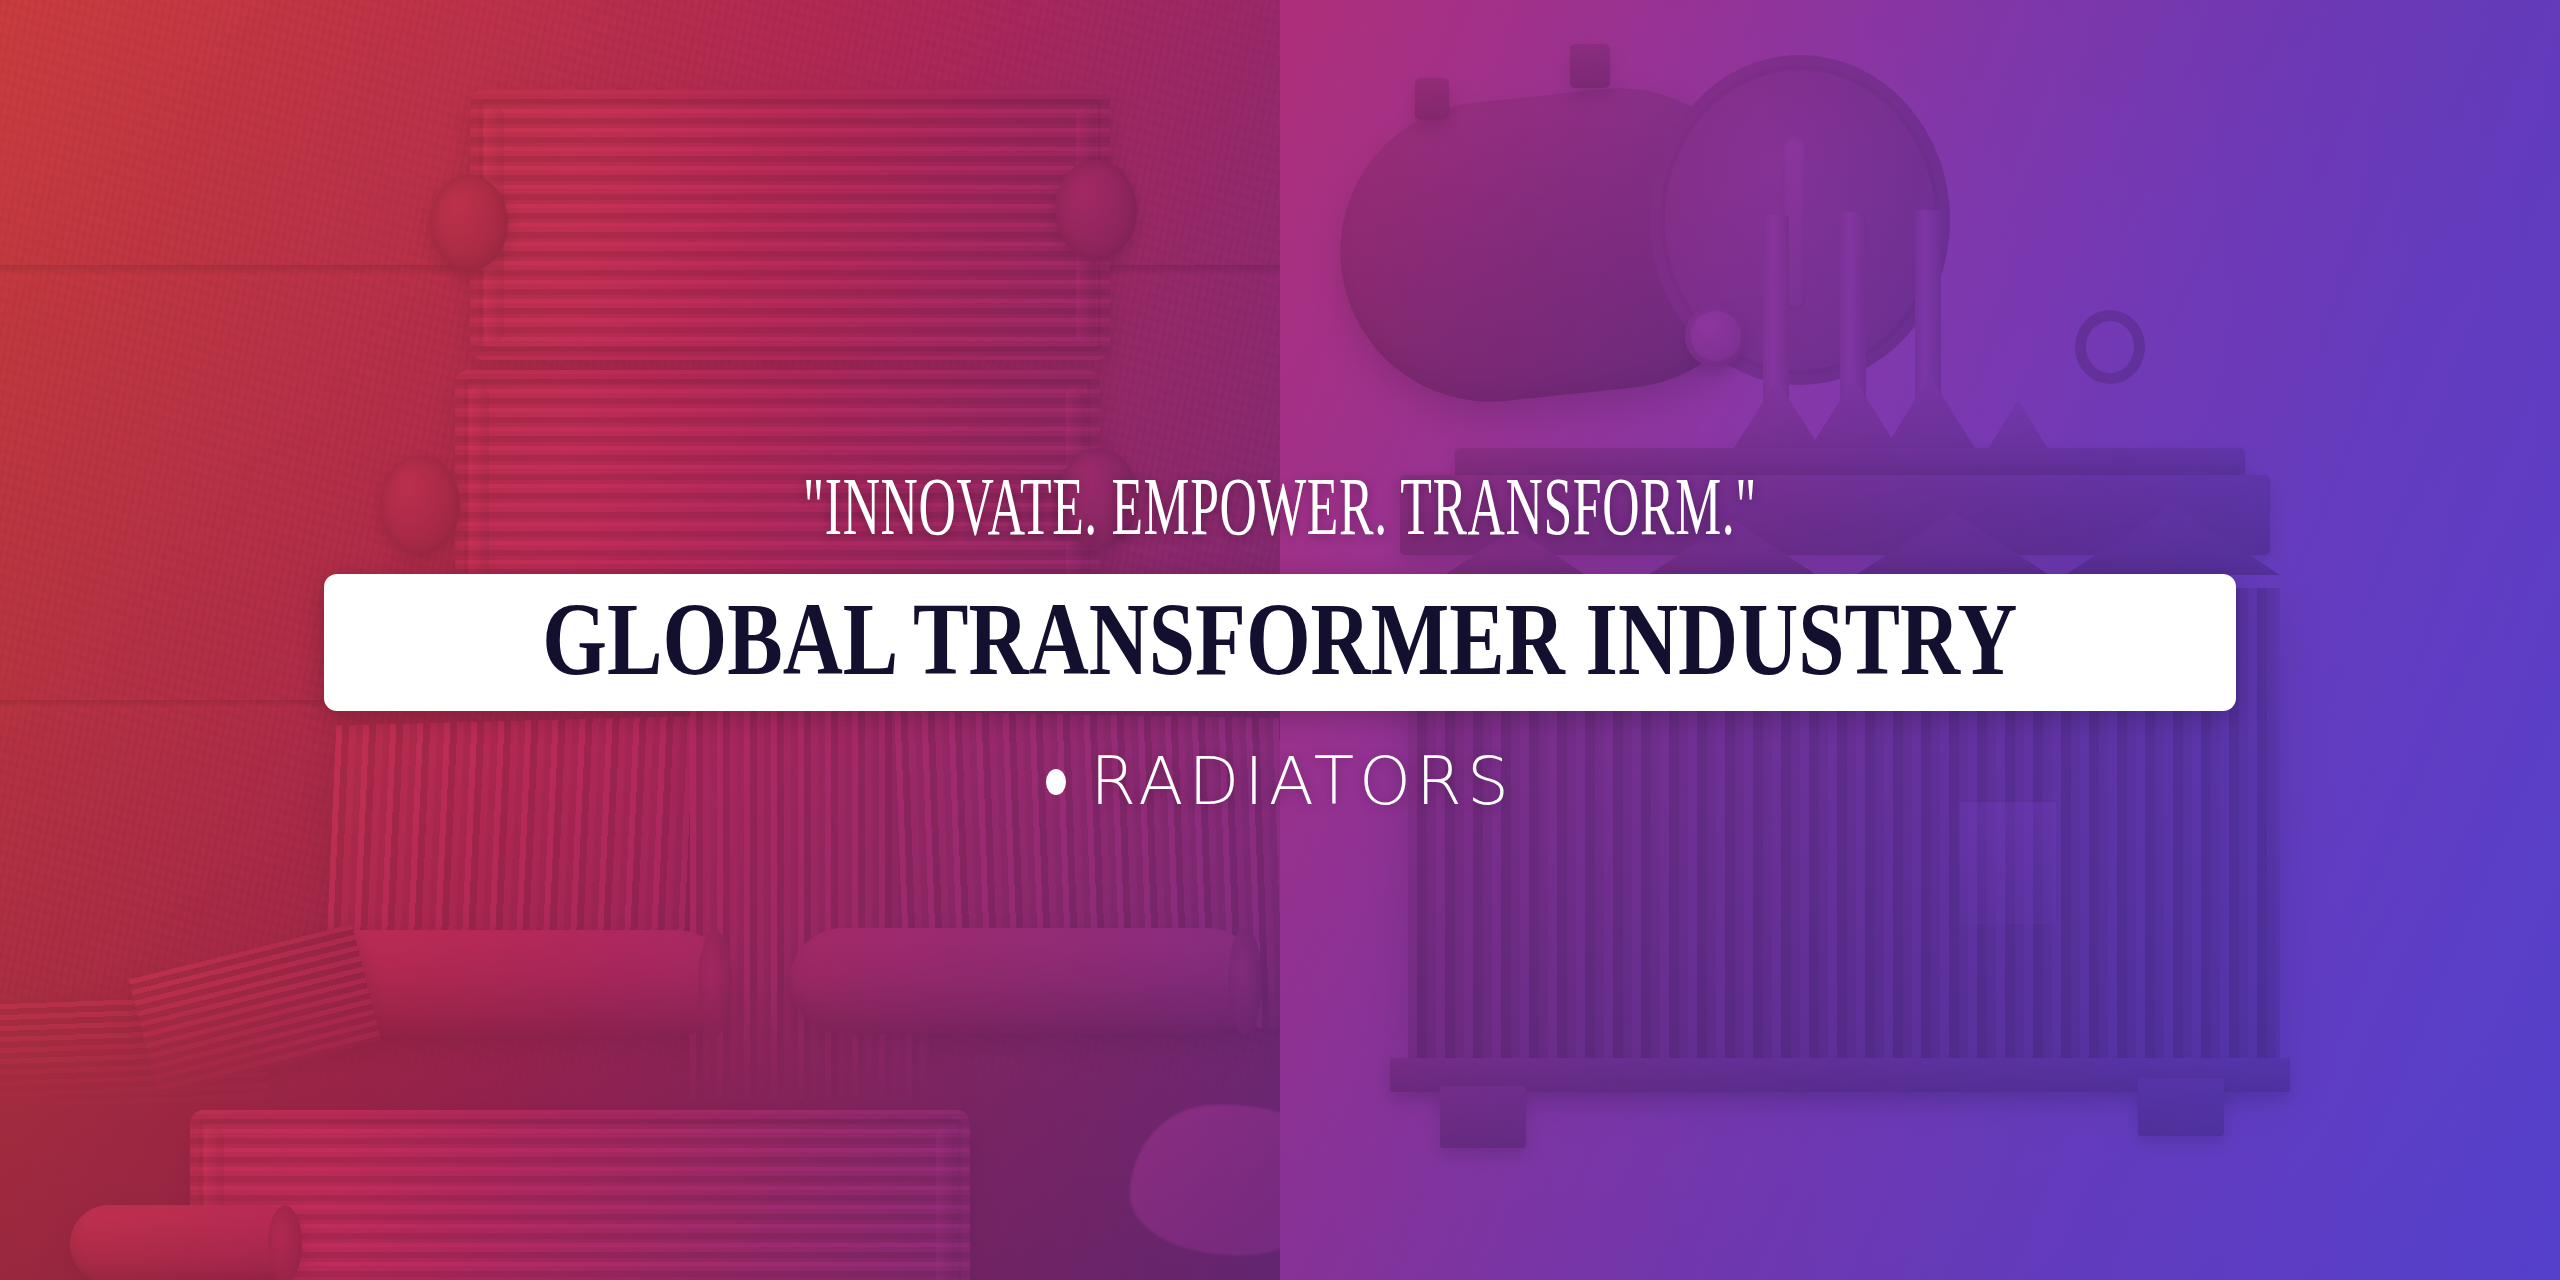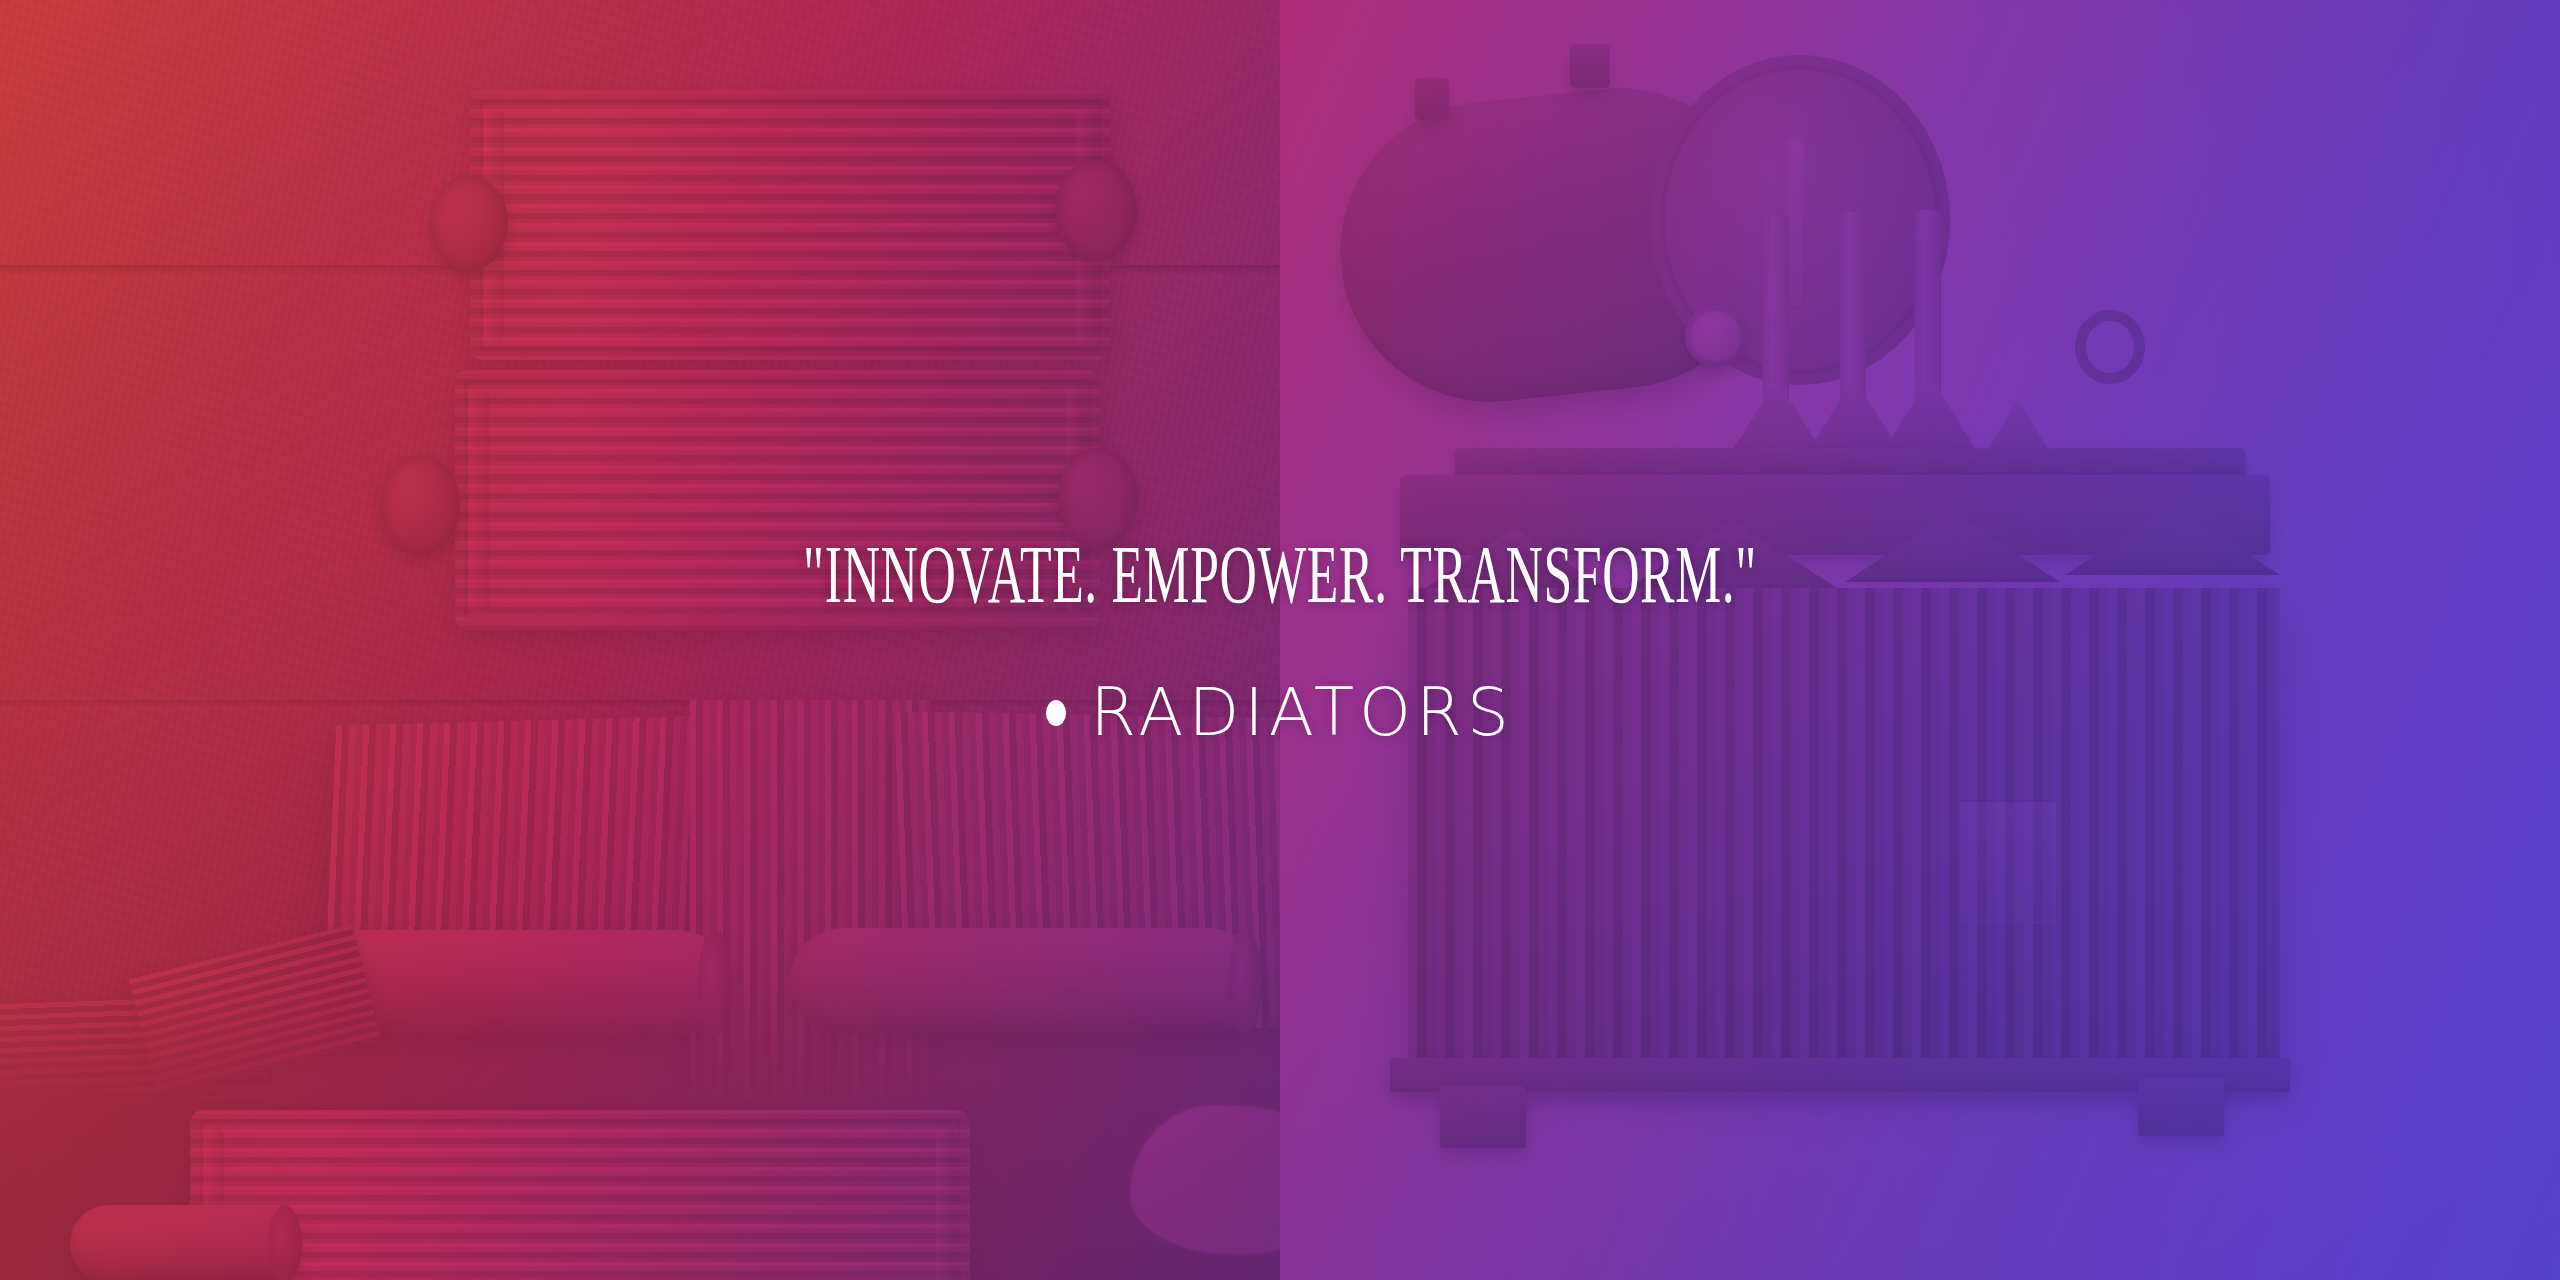--- a/index.html
+++ b/index.html
@@ -410,20 +410,23 @@
   </div>
 
   <div class="tint tint-a"></div>
   <div class="tint-b"></div>
   <div class="tint-c"></div>
 
   <div class="content">
 
     <div class="tagline">"INNOVATE. EMPOWER. TRANSFORM."</div>
 
+    <div class="title-card">
+      <div class="title-text">GLOBAL TRANSFORMER INDUSTRY</div>
+    </div>
 
     <div class="subline">
       <div class="subline-item">
         <span class="bullet-dot"></span>
         <span>RADIATORS</span>
       </div>
     </div>
 
   </div>
 </div>

